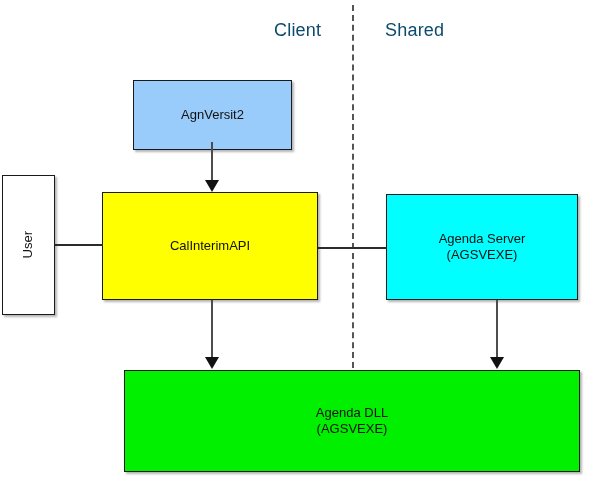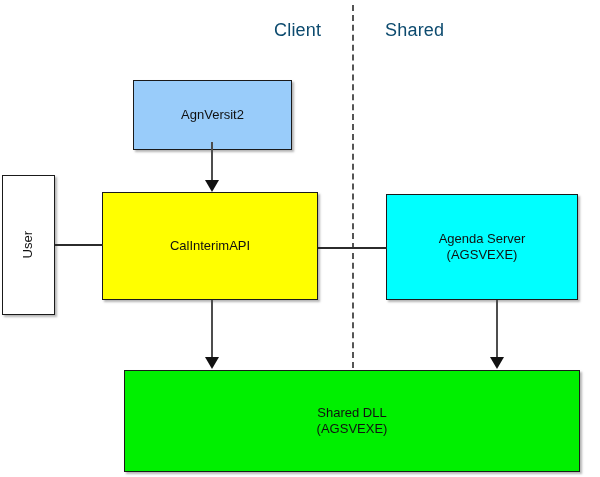--- a/index.html
+++ b/index.html
@@ -97,21 +97,21 @@
 
   <div class="node cyan" style="left:386px; top:194px; width:192px; height:106px;">
     <span class="node-label">
       <span>Agenda Server</span>
       <span class="sub">(AGSVEXE)</span>
     </span>
   </div>
 
   <div class="node green" style="left:124px; top:370px; width:456px; height:102px;">
     <span class="node-label">
-      <span>Shared DLL</span>
+      <span>Agenda DLL</span>
       <span class="sub">(AGSVEXE)</span>
     </span>
   </div>
 
   <div class="connector h" style="left:55px; top:244px; width:48px;"></div>
 
   <div class="connector h" style="left:318px; top:247px; width:69px;"></div>
 
   <div class="arrow-line" style="left:211px; top:142px; height:40px;"></div>
   <div class="arrow-head" style="left:205px; top:180px;"></div>

